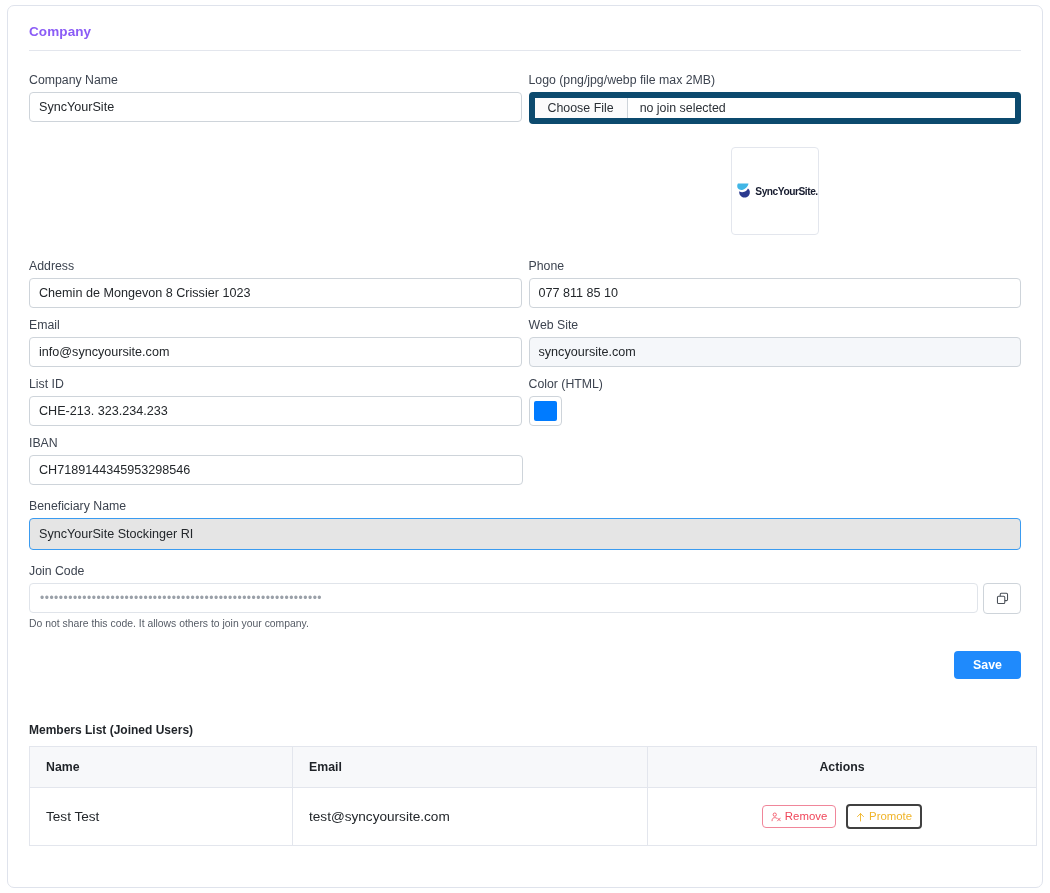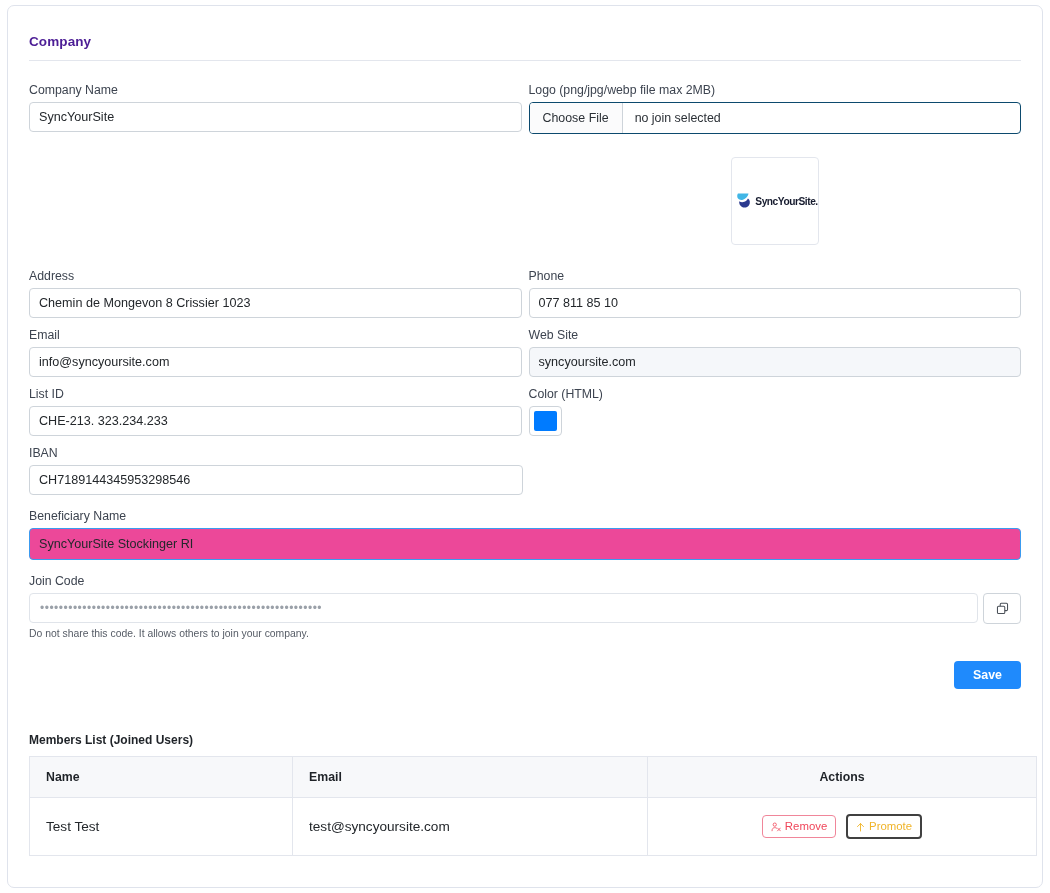--- a/index.html
+++ b/index.html
@@ -20,23 +20,23 @@
     border-radius: 7px;
     overflow: hidden;
   }
 
   .card-inner { padding: 16px 14px 0 14px; }
 
   
   .section-title {
     font-size: 13.5px;
     font-weight: bold;
-    color: #4c1d95;
+    color: #8b5cf6;
     letter-spacing: .1px;
-    margin: 12px 0 11px 7px;
+    margin: 2px 0 11px 7px;
   }
   .section-divider {
     height: 1px;
     background: #e3e6ed;
     margin: 0 7px 22px 7px;
   }
 
   
   .row { display: flex; gap: 0; padding: 0 7px; }
   .col { width: 503px; }
@@ -61,29 +61,29 @@
     color: #23272b;
     padding: 0 9px;
     line-height: 28px;
     font-family: "Liberation Sans", sans-serif;
     outline: none;
     display: block;
   }
   .input.readonly { background: #f5f7fa; }
   .input.focused {
     border: 1.6px solid #3a9bf0;
-    background: #ec4899;
+    background: #e5e5e5;
   }
 
   
   .file-input {
     display: flex;
     align-items: stretch;
     height: 32px;
-    border: 1px solid #0c4a6e;
+    border: 6px solid #0c4a6e;
     border-radius: 4px;
     overflow: hidden;
     background: #fff;
   }
   .file-btn {
     padding: 0 13px;
     display: flex; align-items: center;
     font-size: 12.4px;
     color: #2b3036;
     background: #fbfbfc;

